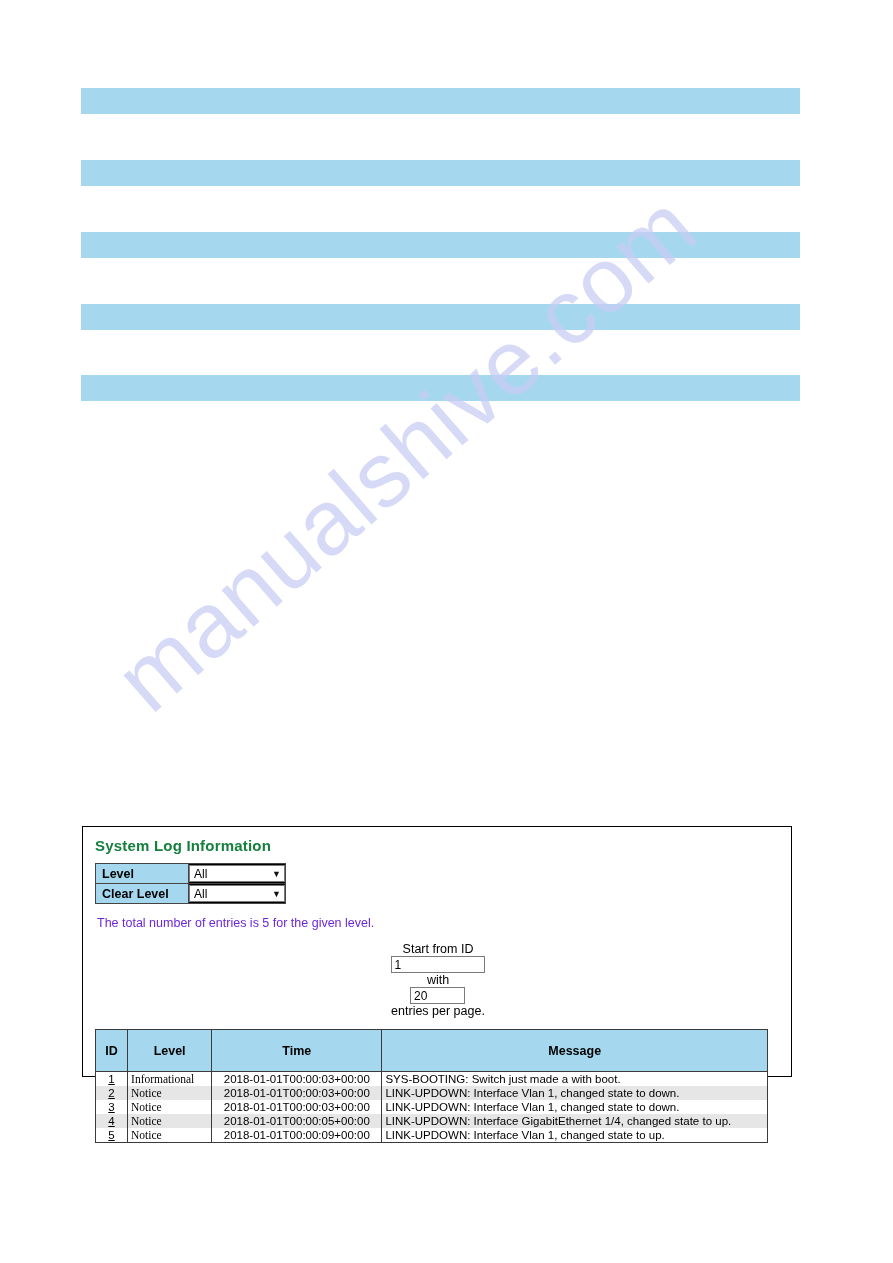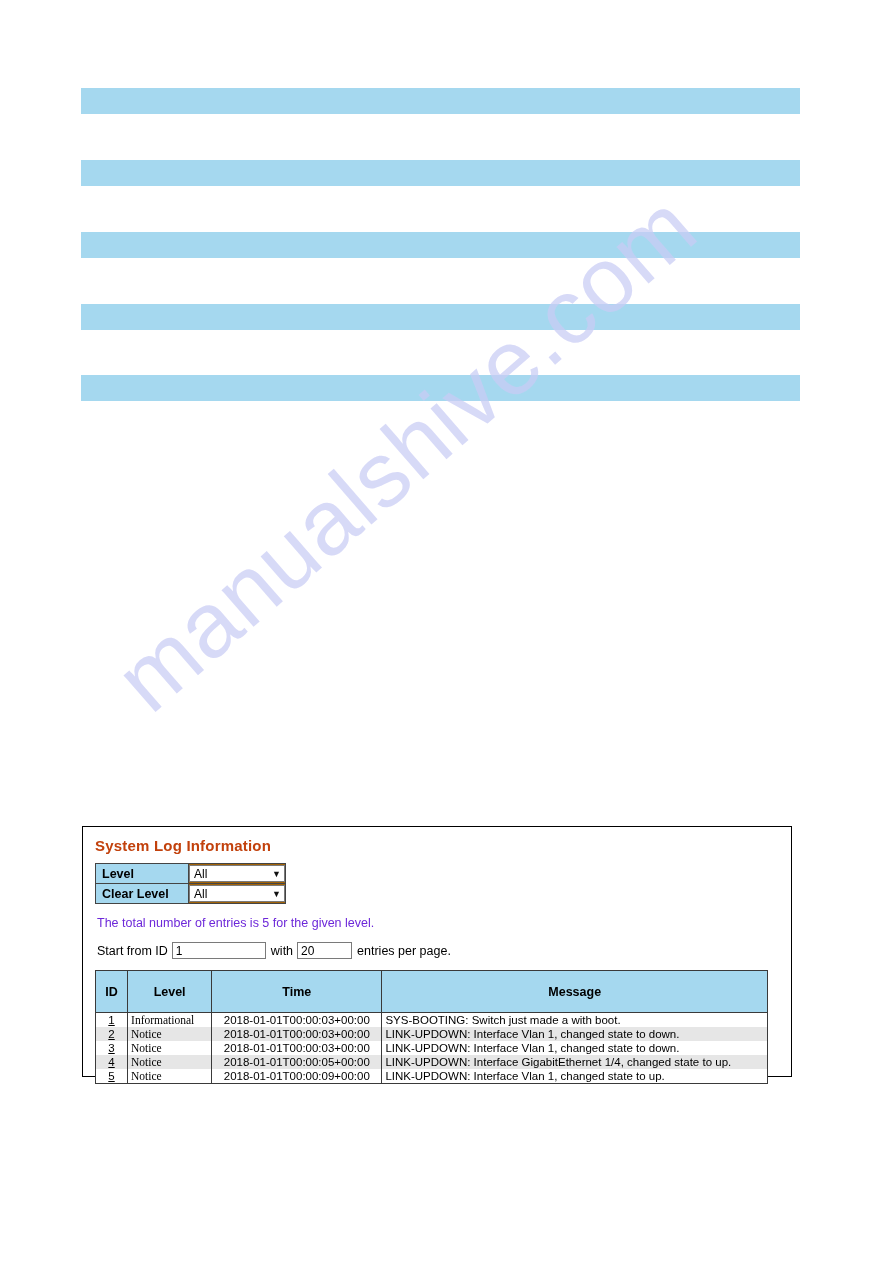--- a/index.html
+++ b/index.html
@@ -77,21 +77,21 @@
     box-sizing: border-box;
     z-index: 10;
   }
   #panel-inner {
     padding: 10px 12px 0 12px;
   }
 
   .panel-title {
     font-size: 15px;
     font-weight: bold;
-    color: #c2410c;
+    color: #15803d;
     margin: 0 0 9px 0;
     letter-spacing: 0.2px;
   }
 
   
   table.levelform {
     border-collapse: collapse;
     margin: 0 0 0 0;
     font-size: 12.5px;
   }
@@ -103,21 +103,21 @@
   }
   table.levelform td.lbl {
     background: #a5d8ef;
     font-weight: bold;
     padding: 0 8px 0 6px;
     white-space: nowrap;
     min-width: 78px;
     color: #000;
   }
   table.levelform td.ctl {
-    background: #a16207;
+    background: #000000;
     padding: 0;
   }
   .fakeselect {
     position: relative;
     width: 96px;
     height: 17px;
     line-height: 17px;
     background: #ffffff;
     border: 1px solid #7a7a7a;
     box-sizing: border-box;
@@ -147,20 +147,21 @@
   }
 
   
   .startrow {
     font-size: 12.5px;
     margin: 12px 0 0 2px;
     display: flex;
     align-items: center;
     gap: 0;
     color: #000;
+    flex-direction: column;
   }
   .startrow .txt { white-space: nowrap; }
   .fakeinput {
     border: 1px solid #7a7a7a;
     background: #ffffff;
     height: 17px;
     line-height: 17px;
     font-size: 12px;
     padding: 0 3px;
     box-sizing: border-box;

